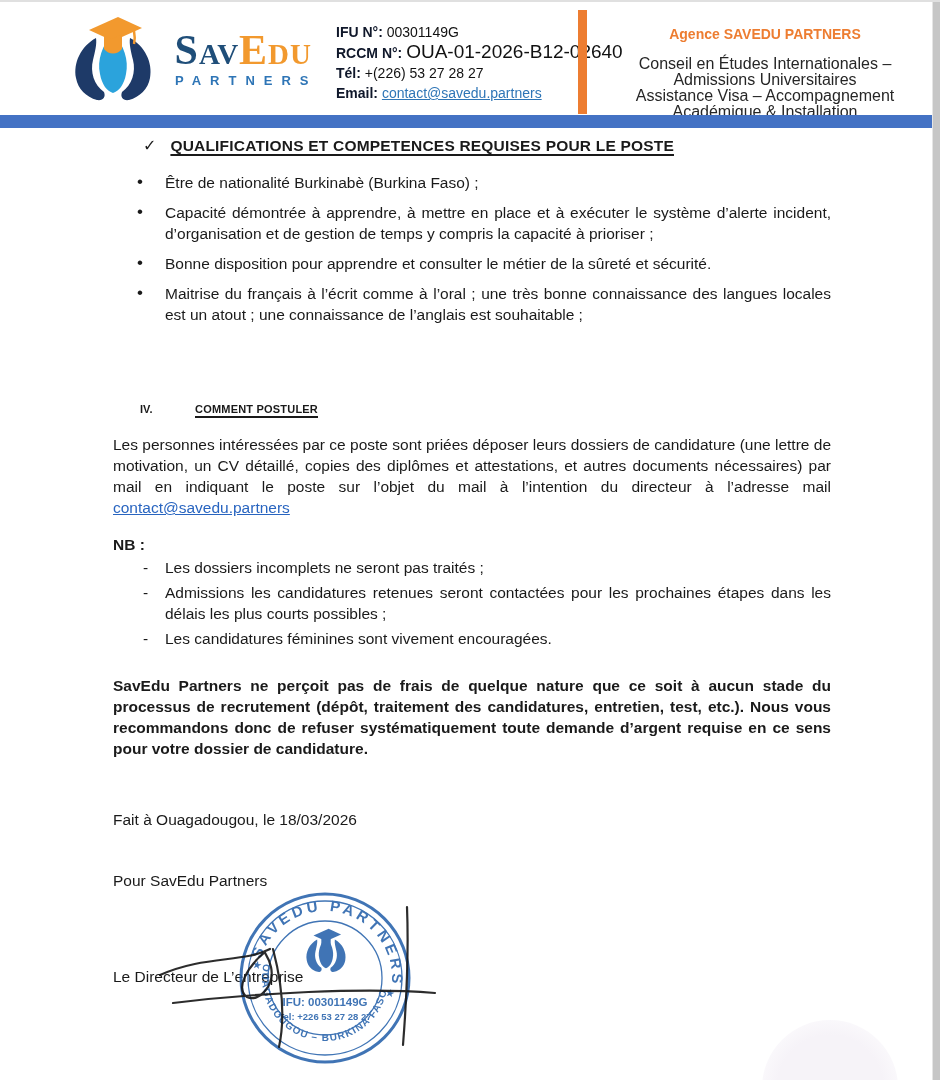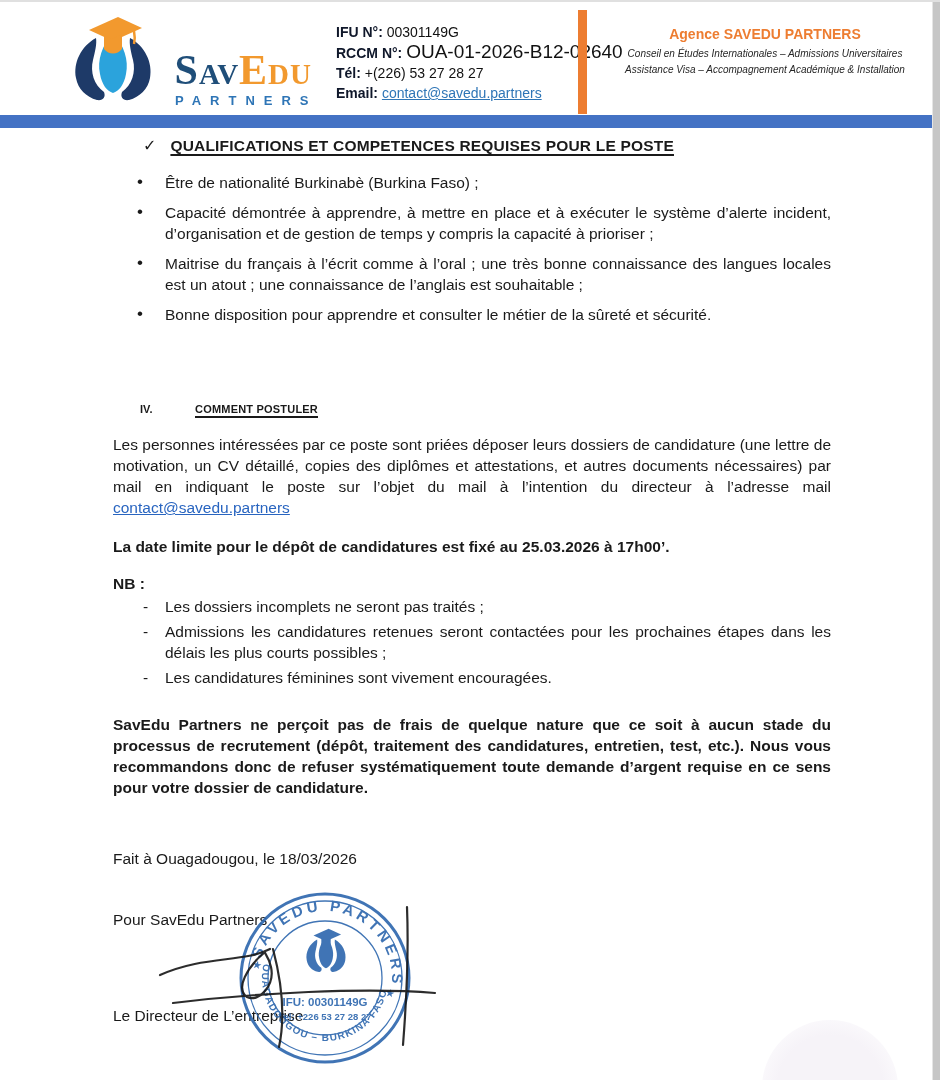--- a/index.html
+++ b/index.html
@@ -11,40 +11,40 @@
     --logo-lightblue:#2BA3DC;
     --logo-orange:#F2992E;
   }
   *{margin:0;padding:0;box-sizing:border-box;}
   html,body{background:#ffffff;}
   body{font-family:"Liberation Sans","DejaVu Sans",sans-serif;color:#1a1a1a;}
   .page{position:relative;width:940px;height:1080px;background:#fff;overflow:hidden;border-top:2px solid #e0e0e0;}
 
   
   .header{position:absolute;top:0;left:0;width:940px;height:113px;background:#fff;}
-  .logo{position:absolute;left:63px;top:6px;display:flex;align-items:flex-end;}
+  .logo{position:absolute;left:63px;top:6px;display:flex;align-items:center;}
   .logo-icon{width:100px;height:100px;}
   .logo-text{margin-left:6px;text-align:center;}
   .brand{font-family:"Liberation Serif","DejaVu Serif",serif;font-variant:small-caps;font-weight:700;font-size:42px;letter-spacing:1px;line-height:1;}
   .brand .sav{color:#1F4E79;}
   .brand .edu{color:var(--logo-orange);}
   .brand-sub{margin-top:2px;color:var(--link-blue);font-size:13px;font-weight:600;letter-spacing:9px;padding-left:6px;}
 
   .hdr-info{position:absolute;left:336px;top:20px;font-size:14px;line-height:20px;}
   .hdr-info .row{white-space:nowrap;}
   .hdr-info .lbl{font-weight:700;color:#0f172a;}
   .hdr-info .val{color:#111;}
   .hdr-info .val.rccm{font-size:19px;}
   .hdr-info .val.email{color:var(--link-blue);}
 
   .hdr-divider{position:absolute;left:578px;top:8px;width:9px;height:104px;background:var(--accent-orange);}
 
   .agency{position:absolute;left:598px;top:24px;width:334px;text-align:center;}
   .agency-title{color:var(--accent-orange);font-weight:700;font-size:14px;}
-  .agency-lines{margin-top:4px;font-size:10px;line-height:16px;color:#262626;font-style:italic;}
+  .agency-lines{margin-top:14px;font-size:16px;line-height:16px;color:#262626;}
 
   .blue-bar{position:absolute;top:113px;left:0;width:940px;height:13px;background:var(--bar-blue);}
 
   
   .content{position:absolute;left:113px;top:133px;width:718px;font-size:15.5px;line-height:21px;}
 
   .q-heading{display:flex;align-items:baseline;font-weight:700;font-size:15.5px;}
   .q-heading .check{margin-left:30px;margin-right:14px;font-size:16px;}
   .q-heading .q-title{text-decoration:underline;text-underline-offset:3px;text-decoration-thickness:1.5px;letter-spacing:.2px;}
 
@@ -141,32 +141,31 @@
   <div class="content">
 
     <div class="q-heading">
       <span class="check">✓</span>
       <span class="q-title">QUALIFICATIONS ET COMPETENCES REQUISES POUR LE POSTE</span>
     </div>
 
     <ul class="bullets">
       <li>Être de nationalité Burkinabè (Burkina Faso) ;</li>
       <li>Capacité démontrée à apprendre, à mettre en place et à exécuter le système d’alerte incident, d’organisation et de gestion de temps y compris la capacité à prioriser ;</li>
+      <li>Bonne disposition pour apprendre et consulter le métier de la sûreté et sécurité.</li>
       <li>Maitrise du français à l’écrit comme à l’oral ; une très bonne connaissance des langues locales est un atout ; une connaissance de l’anglais est souhaitable ;</li>
-      <li>Bonne disposition pour apprendre et consulter le métier de la sûreté et sécurité.</li>
     </ul>
 
     <div class="section-heading">
       <span class="numeral">IV.</span>
       <span class="s-title">COMMENT POSTULER</span>
     </div>
 
     <p class="para"><span>Les personnes intéressées par ce poste sont priées déposer leurs dossiers de candidature (une lettre de motivation, un CV détaillé, copies des diplômes et attestations, et autres documents nécessaires) par mail en indiquant le poste sur l’objet du mail à l’intention du directeur à l’adresse mail </span><a href="#" class="email-link">contact@savedu.partners</a></p>
 
-    <p class="deadline">La date limite pour le dépôt de candidatures est fixé au 25.03.2026 à 17h00’.</p>
 
     <div class="nb-label">NB :</div>
     <ul class="dashes">
       <li>Les dossiers incomplets ne seront pas traités ;</li>
       <li>Admissions les candidatures retenues seront contactées pour les prochaines étapes dans les délais les plus courts possibles ;</li>
       <li>Les candidatures féminines sont vivement encouragées.</li>
     </ul>
 
     <p class="disclaimer">SavEdu Partners ne perçoit pas de frais de quelque nature que ce soit à aucun stade du processus de recrutement (dépôt, traitement des candidatures, entretien, test, etc.). Nous vous recommandons donc de refuser systématiquement toute demande d’argent requise en ce sens pour votre dossier de candidature.</p>
 

